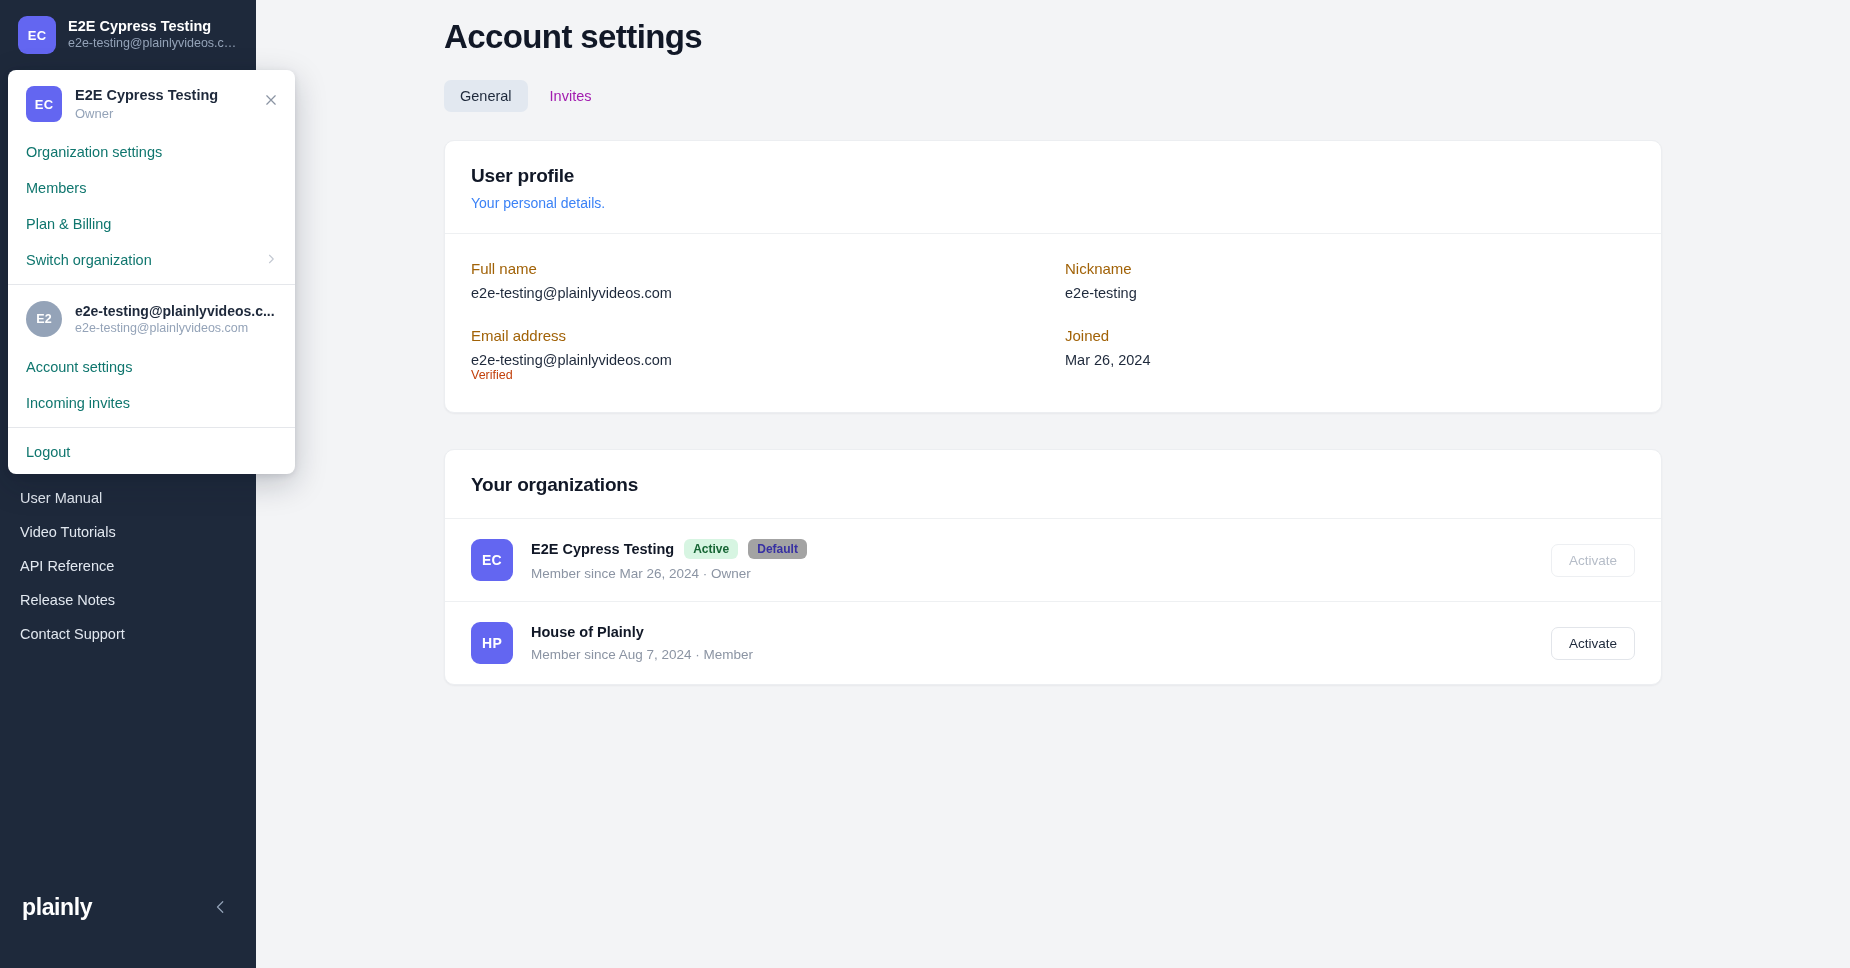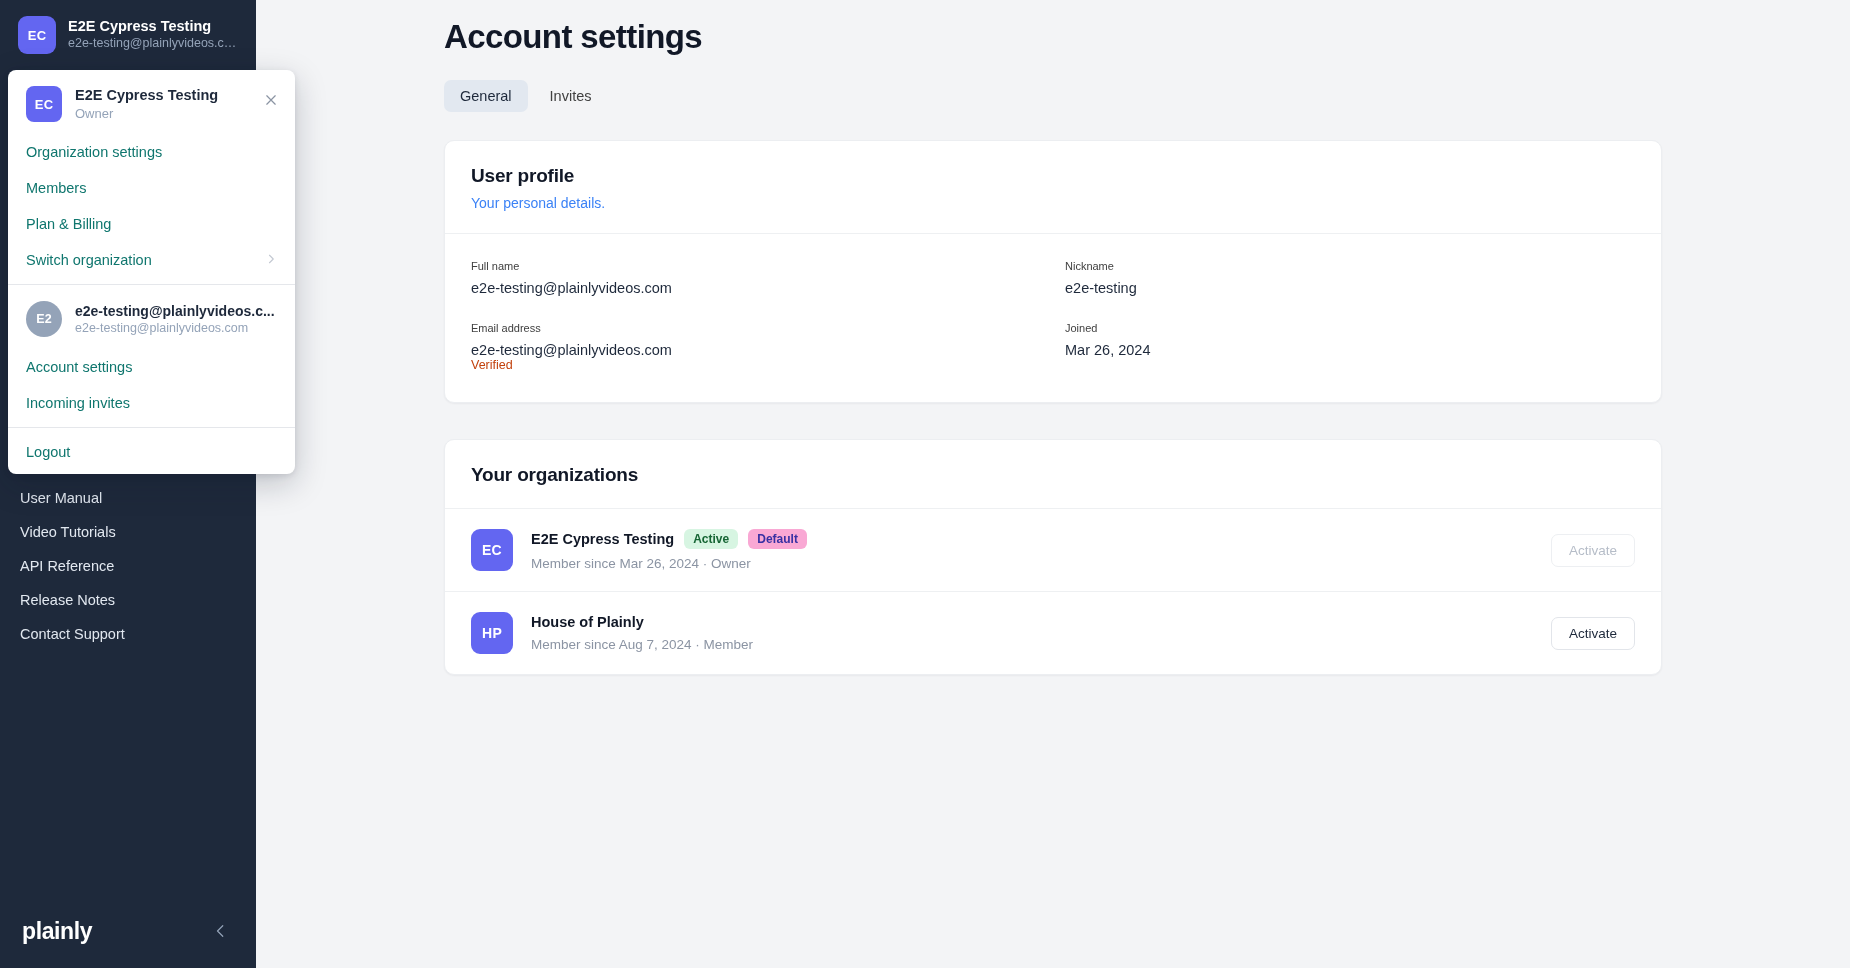--- a/index.html
+++ b/index.html
@@ -46,21 +46,21 @@
     font-size: 11.5px; font-weight: 700; letter-spacing: 1px;
     color: #64748b; padding: 0 20px 14px 20px; text-transform: uppercase;
   }
   .nav-item {
     display: block; font-size: 14.5px; color: #e2e8f0;
     padding: 9px 20px; cursor: pointer; white-space: nowrap;
   }
 
   .sidebar-footer {
     position: absolute; left: 0; right: 0; bottom: 0;
-    height: 74px; display: flex; align-items: center;
+    height: 74px; display: flex; align-items: flex-start;
     justify-content: space-between; padding: 0 22px;
   }
   .brand { font-size: 23px; font-weight: 700; color: #ffffff; letter-spacing: -.4px; }
   .collapse-btn {
     width: 26px; height: 26px; display: flex; align-items: center;
     justify-content: center; cursor: pointer; color: #94a3b8;
   }
 
   
   .dropdown {
@@ -106,58 +106,58 @@
 
   
   .main { flex: 1 1 auto; height: 968px; overflow: hidden; padding: 0; }
   .main-inner { padding: 18px 0 0 188px; }
   .page-title {
     font-size: 33px; font-weight: 700; color: #111827;
     letter-spacing: -.6px; margin-bottom: 24px;
   }
   .tabs { display: flex; gap: 6px; margin-bottom: 28px; }
   .tab {
-    font-size: 14.5px; color: #404040; padding: 8px 16px;
+    font-size: 14.5px; color: #a21caf; padding: 8px 16px;
     border-radius: 7px; cursor: pointer;
   }
   .tab.active { background: #e2e8f0; color: #1e293b; }
 
   .card {
     width: 1218px; background: #ffffff;
     border-radius: 10px; border: 1px solid #eceef1;
     box-shadow: 0 1px 2px rgba(16,24,40,.05);
     margin-bottom: 36px; overflow: hidden;
   }
   .card-head { padding: 24px 26px 22px 26px; border-bottom: 1px solid #eef0f2; }
   .card-title { font-size: 19px; font-weight: 700; color: #111827; letter-spacing: -.2px; }
   .card-sub { font-size: 14px; color: #3b82f6; margin-top: 8px; }
   .card-head-only { padding: 24px 26px 22px 26px; border-bottom: 1px solid #eef0f2; }
 
   .field-grid {
     display: grid; grid-template-columns: 1fr 1fr;
     gap: 26px 24px; padding: 26px 26px 30px 26px;
   }
-  .field-label { font-size: 11px; color: #404040; margin-bottom: 8px; }
+  .field-label { font-size: 15px; color: #a16207; margin-bottom: 8px; }
   .field-value { font-size: 14.5px; color: #1e293b; }
   .field-note { font-size: 12.5px; color: #c2410c; }
 
   .org-row {
     display: flex; align-items: center;
     padding: 20px 26px; border-bottom: 1px solid #eef0f2;
   }
   .org-row:last-child { border-bottom: none; }
   .org-row .avatar-sq { width: 42px; height: 42px; flex: 0 0 42px; border-radius: 9px; font-size: 14px; }
   .org-row-body { flex: 1 1 auto; margin-left: 18px; }
   .org-row-title { display: flex; align-items: center; gap: 10px; }
   .org-row-name { font-size: 14.5px; font-weight: 700; color: #111827; }
   .badge {
     font-size: 12px; font-weight: 600; padding: 3px 9px; border-radius: 6px;
   }
   .badge-active { background: #d7f5e2; color: #166534; }
-  .badge-default { background: #f9a8d4; color: #3730a3; }
+  .badge-default { background: #a3a3a3; color: #3730a3; }
   .org-row-meta { font-size: 13.5px; color: #8b94a3; margin-top: 7px; }
   .btn {
     font-size: 13.5px; padding: 8px 17px; border-radius: 7px;
     border: 1px solid #e2e5ea; background: #ffffff; color: #1e293b;
     cursor: pointer; font-family: "Liberation Sans", sans-serif;
   }
   .btn.disabled { color: #b6bdc8; border-color: #edeff2; cursor: default; }
 </style>
 </head>
 <body>

